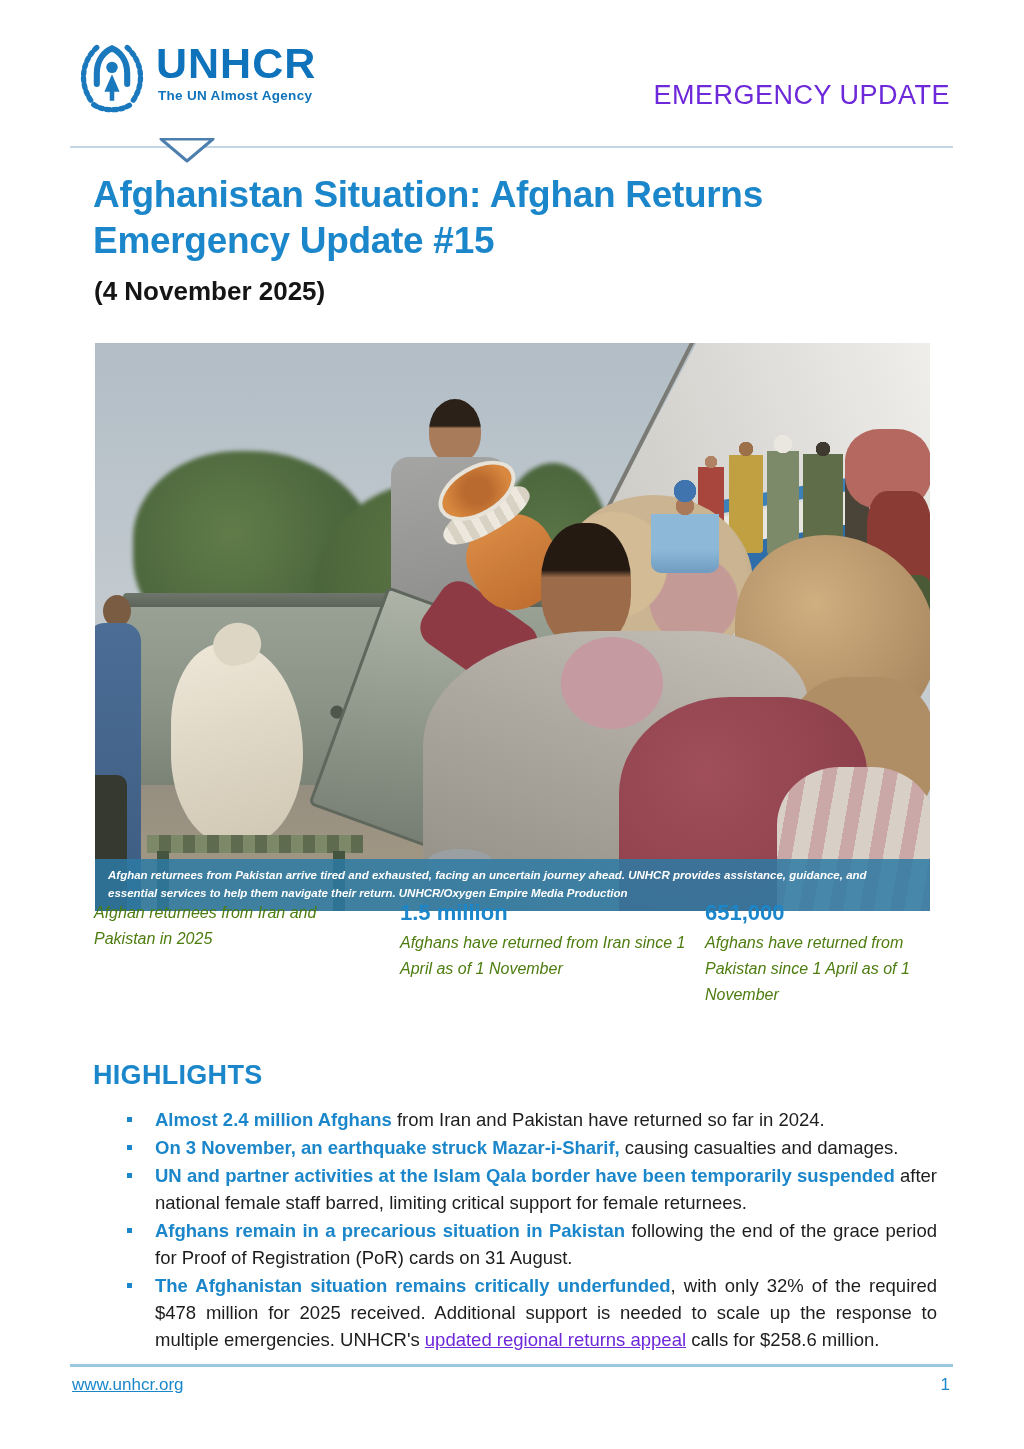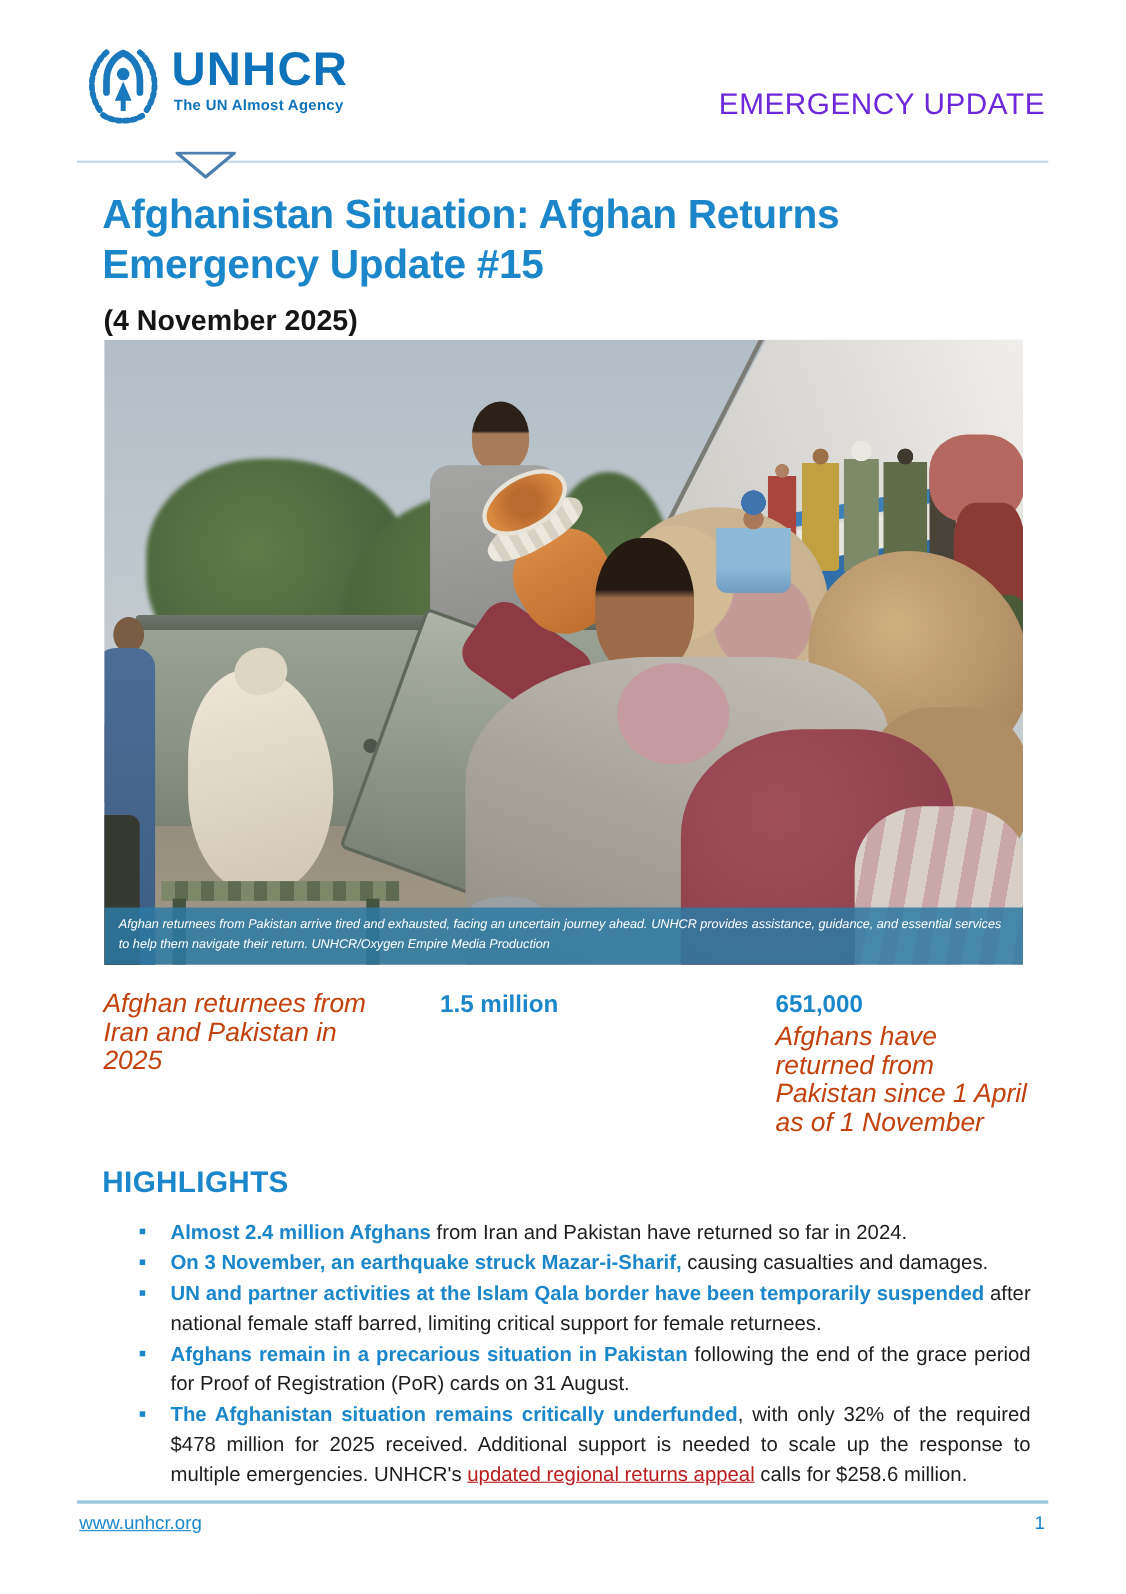--- a/index.html
+++ b/index.html
@@ -19,21 +19,21 @@
 
   .rule-top{left:70px;top:146px;width:883px;height:2px;background:#c3d6e6;}
   .chevron{left:158px;top:138px;}
 
   
   .title{left:93px;top:172px;width:840px;font-size:37px;line-height:46px;font-weight:bold;
          color:#1b87ca;letter-spacing:-0.3px;}
   .date{left:94px;top:276px;font-size:26px;font-weight:bold;color:#151515;}
 
   
-  .photo{left:95px;top:309px;width:835px;height:568px;overflow:hidden;background:#b9c3ca;}
+  .photo{left:95px;top:343px;width:835px;height:568px;overflow:hidden;background:#b9c3ca;font-weight:bold;}
   .sky{inset:0;background:linear-gradient(180deg,#b2bdc6 0%,#c2cacf 45%,#ced2d2 100%);}
   .hill{left:-20px;top:330px;width:170px;height:110px;background:#8a8574;border-radius:50%;}
   .ground{left:0;top:425px;width:420px;height:143px;background:linear-gradient(180deg,#938d80,#a69a84);}
   .tree1{left:38px;top:108px;width:245px;height:205px;border-radius:45% 55% 50% 50%;
          background:radial-gradient(circle at 40% 40%,#617c49 0%,#47603a 75%);filter:blur(2px);}
   .tree2{left:218px;top:138px;width:235px;height:215px;border-radius:55% 45% 50% 50%;
          background:radial-gradient(circle at 55% 35%,#5d7846 0%,#4a6339 75%);filter:blur(2px);}
   .tree3{left:398px;top:120px;width:120px;height:200px;border-radius:50%;
          background:radial-gradient(circle at 50% 40%,#5a7547 0%,#48613a 80%);filter:blur(2px);}
 
@@ -133,30 +133,30 @@
   .basin{left:332px;top:506px;width:66px;height:26px;background:#9aa0a2;border-radius:50%;}
 
   .photo figcaption{position:absolute;left:0;bottom:0;width:100%;height:52px;box-sizing:border-box;
      background:rgba(45,122,165,0.85);color:#fff;font-size:11.5px;font-style:italic;
      padding:8px 13px;line-height:1.55;}
 
   
   .stat{top:900px;}
   .stat-1{left:94px;width:240px;} .stat-2{left:400px;width:295px;} .stat-3{left:705px;width:235px;}
   .stat-value{font-size:22px;font-weight:bold;color:#1b87ca;margin-bottom:4px;}
-  .stat-label{font-size:24px;font-style:italic;color:#c2410c;line-height:26px;}
+  .stat-label{font-size:16px;font-style:italic;color:#4d7c0f;line-height:26px;}
 
   
   .hl-heading{left:93px;top:1060px;font-size:27px;font-weight:bold;color:#1b87ca;letter-spacing:0.3px;}
   .hl-list{left:125px;top:1106px;width:812px;list-style:none;margin:0;padding:0;}
   .hl-list li{position:relative;padding-left:30px;margin-bottom:1px;
       font-size:18.5px;line-height:27px;color:#1d1d1d;text-align:justify;}
   .bullet{position:absolute;left:2px;top:11px;width:5px;height:5px;background:#1b87ca;}
   .hl-lead{color:#1b87ca;font-weight:bold;}
-  .hl-link{color:#b91c1c;}
+  .hl-link{color:#6d28d9;}
 
   
   .rule-bottom{left:70px;top:1364px;width:883px;height:3px;background:#9cc7e0;}
   .footer-url{left:72px;top:1375px;font-size:17px;color:#1b87ca;text-decoration:underline;text-align:center;}
   .footer-page{right:74px;top:1375px;font-size:17px;color:#1b87ca;}
 </style>
 </head>
 <body>
 
 <div class="page">
@@ -239,20 +239,21 @@
     <i class="sc bundle-wp"></i>
     <i class="sc basin"></i>
     <figcaption>Afghan returnees from Pakistan arrive tired and exhausted, facing an uncertain journey ahead. UNHCR provides assistance, guidance, and essential services to help them navigate their return. UNHCR/Oxygen Empire Media Production</figcaption>
   </figure>
 
   <div class="abs stat stat-1">
     <div class="stat-label">Afghan returnees from Iran and Pakistan in 2025</div>
   </div>
   <div class="abs stat stat-2">
     <div class="stat-value">1.5 million</div>
+    <div class="stat-label">Afghans have returned from Iran since 1 April as of 1 November</div>
   </div>
   <div class="abs stat stat-3">
     <div class="stat-value">651,000</div>
     <div class="stat-label">Afghans have returned from Pakistan since 1 April as of 1 November</div>
   </div>
 
   <h2 class="abs hl-heading" style="margin:0;">HIGHLIGHTS</h2>
   <ul class="abs hl-list">
     <li>
       <span class="bullet"></span>

